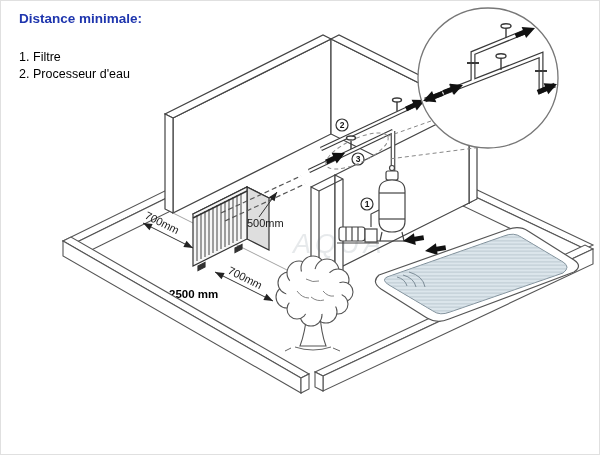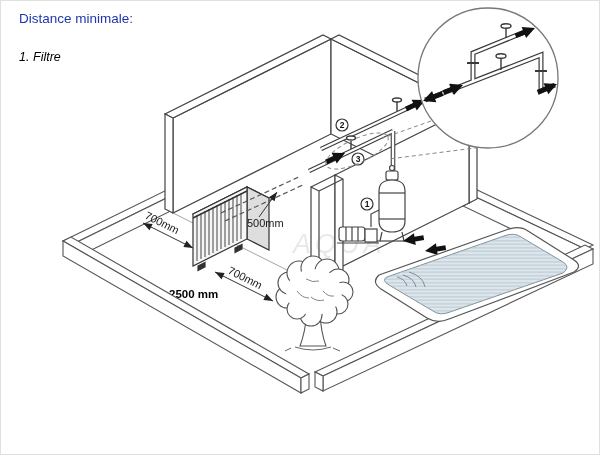--- a/index.html
+++ b/index.html
@@ -3,24 +3,24 @@
 <meta charset="utf-8">
 <style>
   html,body{margin:0;padding:0;background:#fff;}
   .stage{
     position:relative;width:600px;height:455px;background:#fff;
     font-family:"Liberation Sans", sans-serif;overflow:hidden;
     border:1px solid #e0e0e0;box-sizing:border-box;
   }
   .title{
     position:absolute;left:18px;top:10px;
-    font-size:13.5px;font-weight:normal;color:#1f36ae;
+    font-size:13.5px;font-weight:bold;color:#1f36ae;
   }
   .legend{position:absolute;left:18px;top:48px;font-size:12.5px;color:#000;}
-  .legend-row{line-height:17px;white-space:nowrap;font-style:italic;}
+  .legend-row{line-height:17px;white-space:nowrap;}
   .legend-row .num{display:inline-block;min-width:14px;}
   svg{position:absolute;left:0;top:0;}
   svg text{font-family:"Liberation Sans", sans-serif;}
   .dim-label{font-size:11px;fill:#1a1a1a;}
   .dim-label-bold{font-size:11.5px;font-weight:bold;fill:#000;}
   .marker-num{font-size:8.5px;font-weight:bold;fill:#111;text-anchor:middle;}
   .watermark{font-size:27px;letter-spacing:4px;fill:#6b7b88;opacity:.16;font-style:italic;}
 </style>
 </head>
 <body>
@@ -234,15 +234,18 @@
       <use href="#flowArrow" transform="translate(462,84) rotate(-21)" fill="#111"></use>
     </g>
   </svg>
 
   <div class="title">Distance minimale:</div>
 
   <div class="legend">
     <div class="legend-row">
       <span class="num">1.</span><span>Filtre</span>
     </div>
+    <div class="legend-row">
+      <span class="num">2.</span><span>Processeur d'eau</span>
+    </div>
   </div>
 
 </div>
 
 </body></html>

